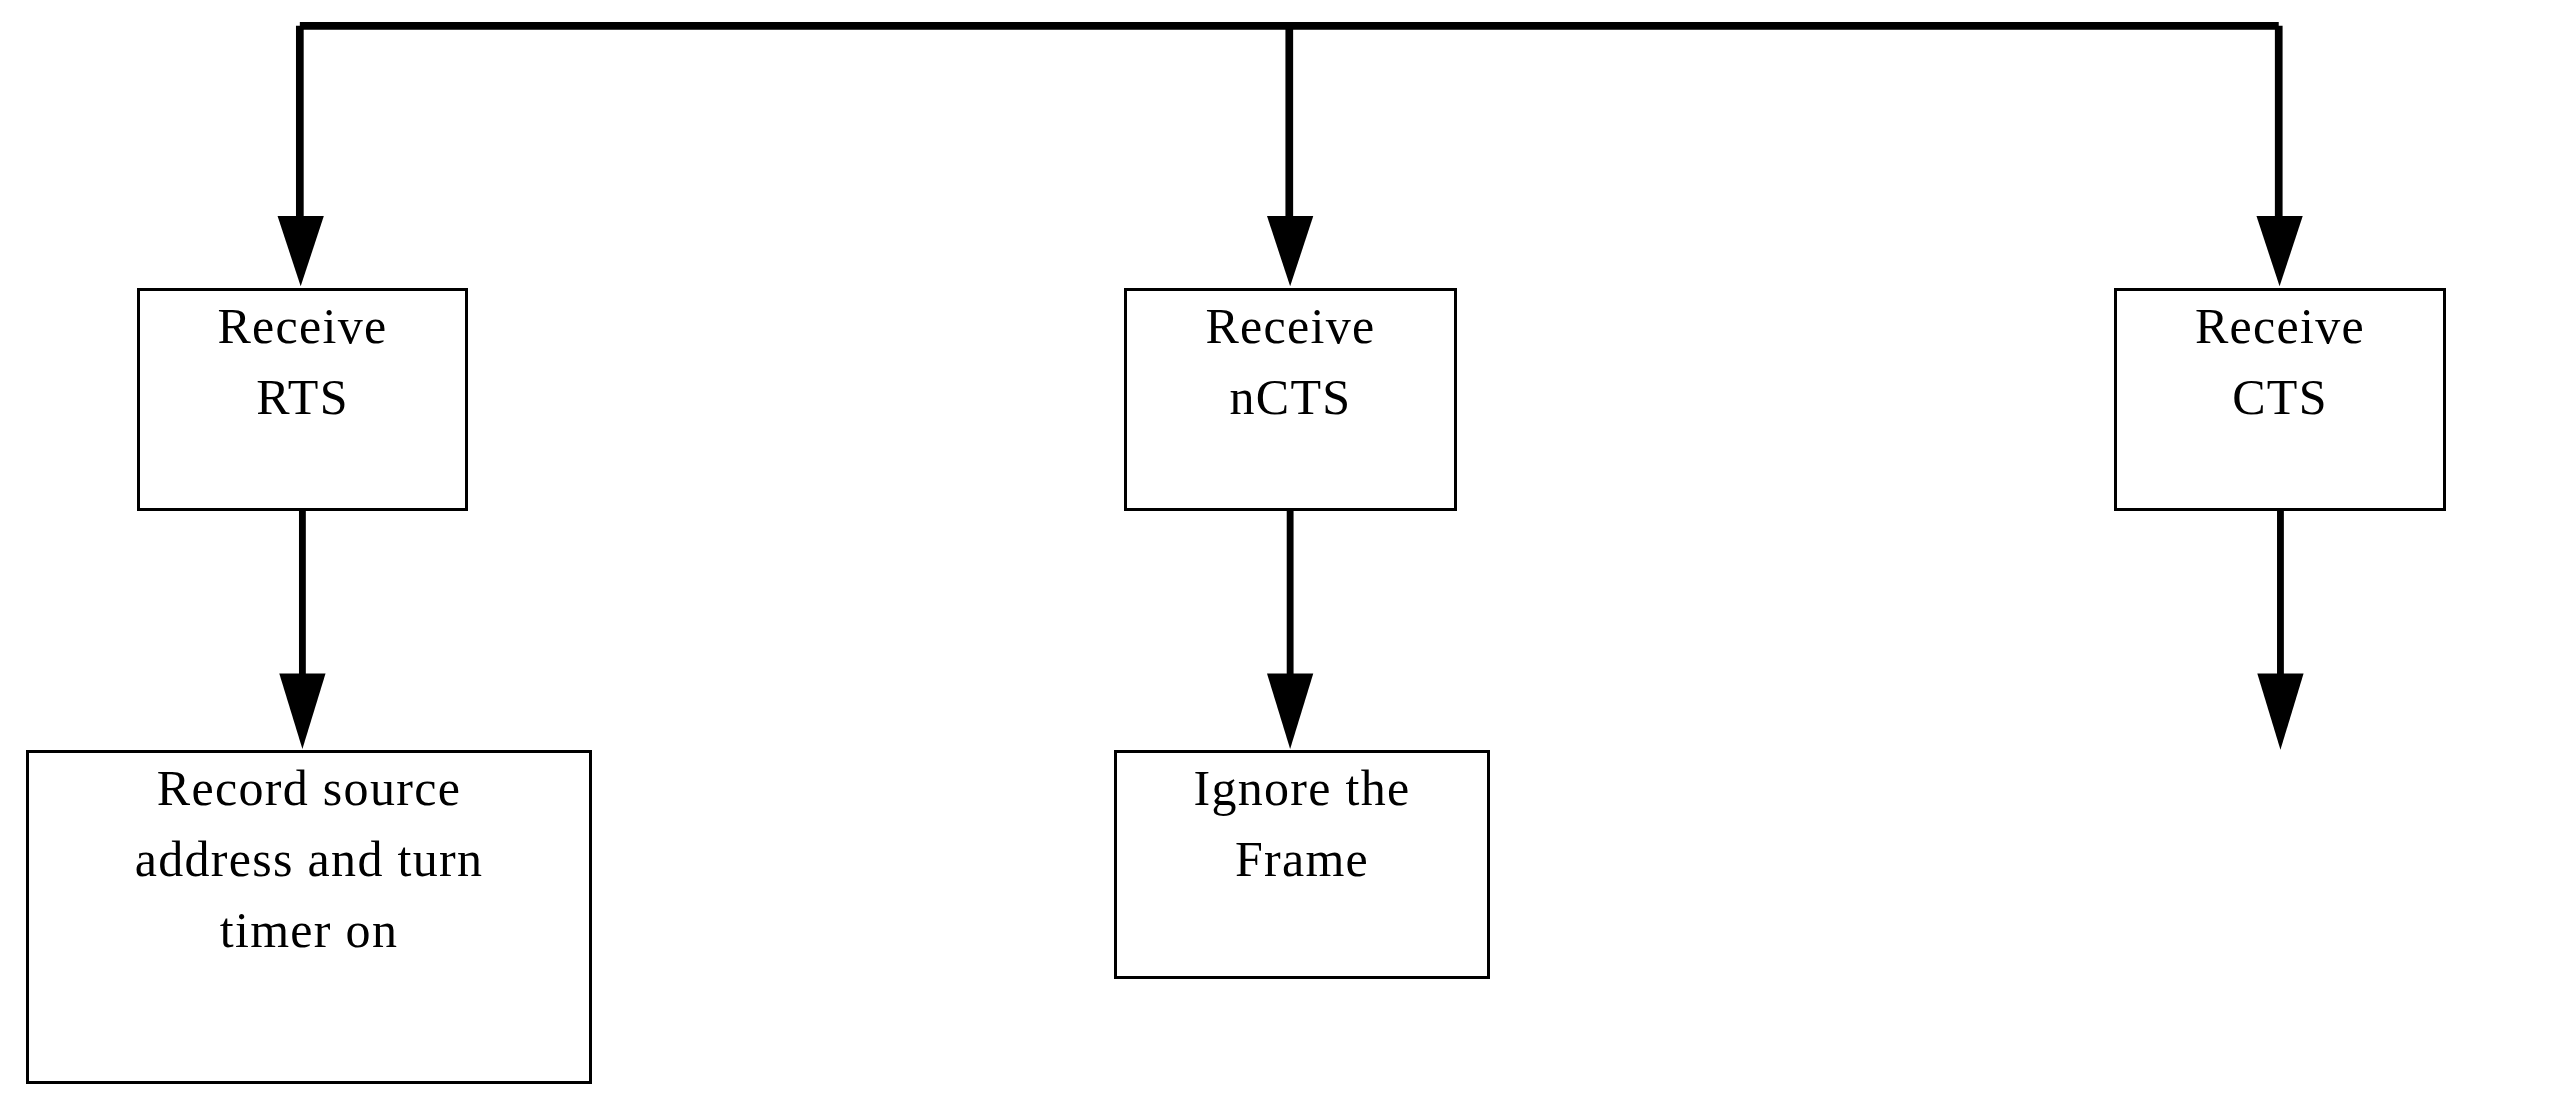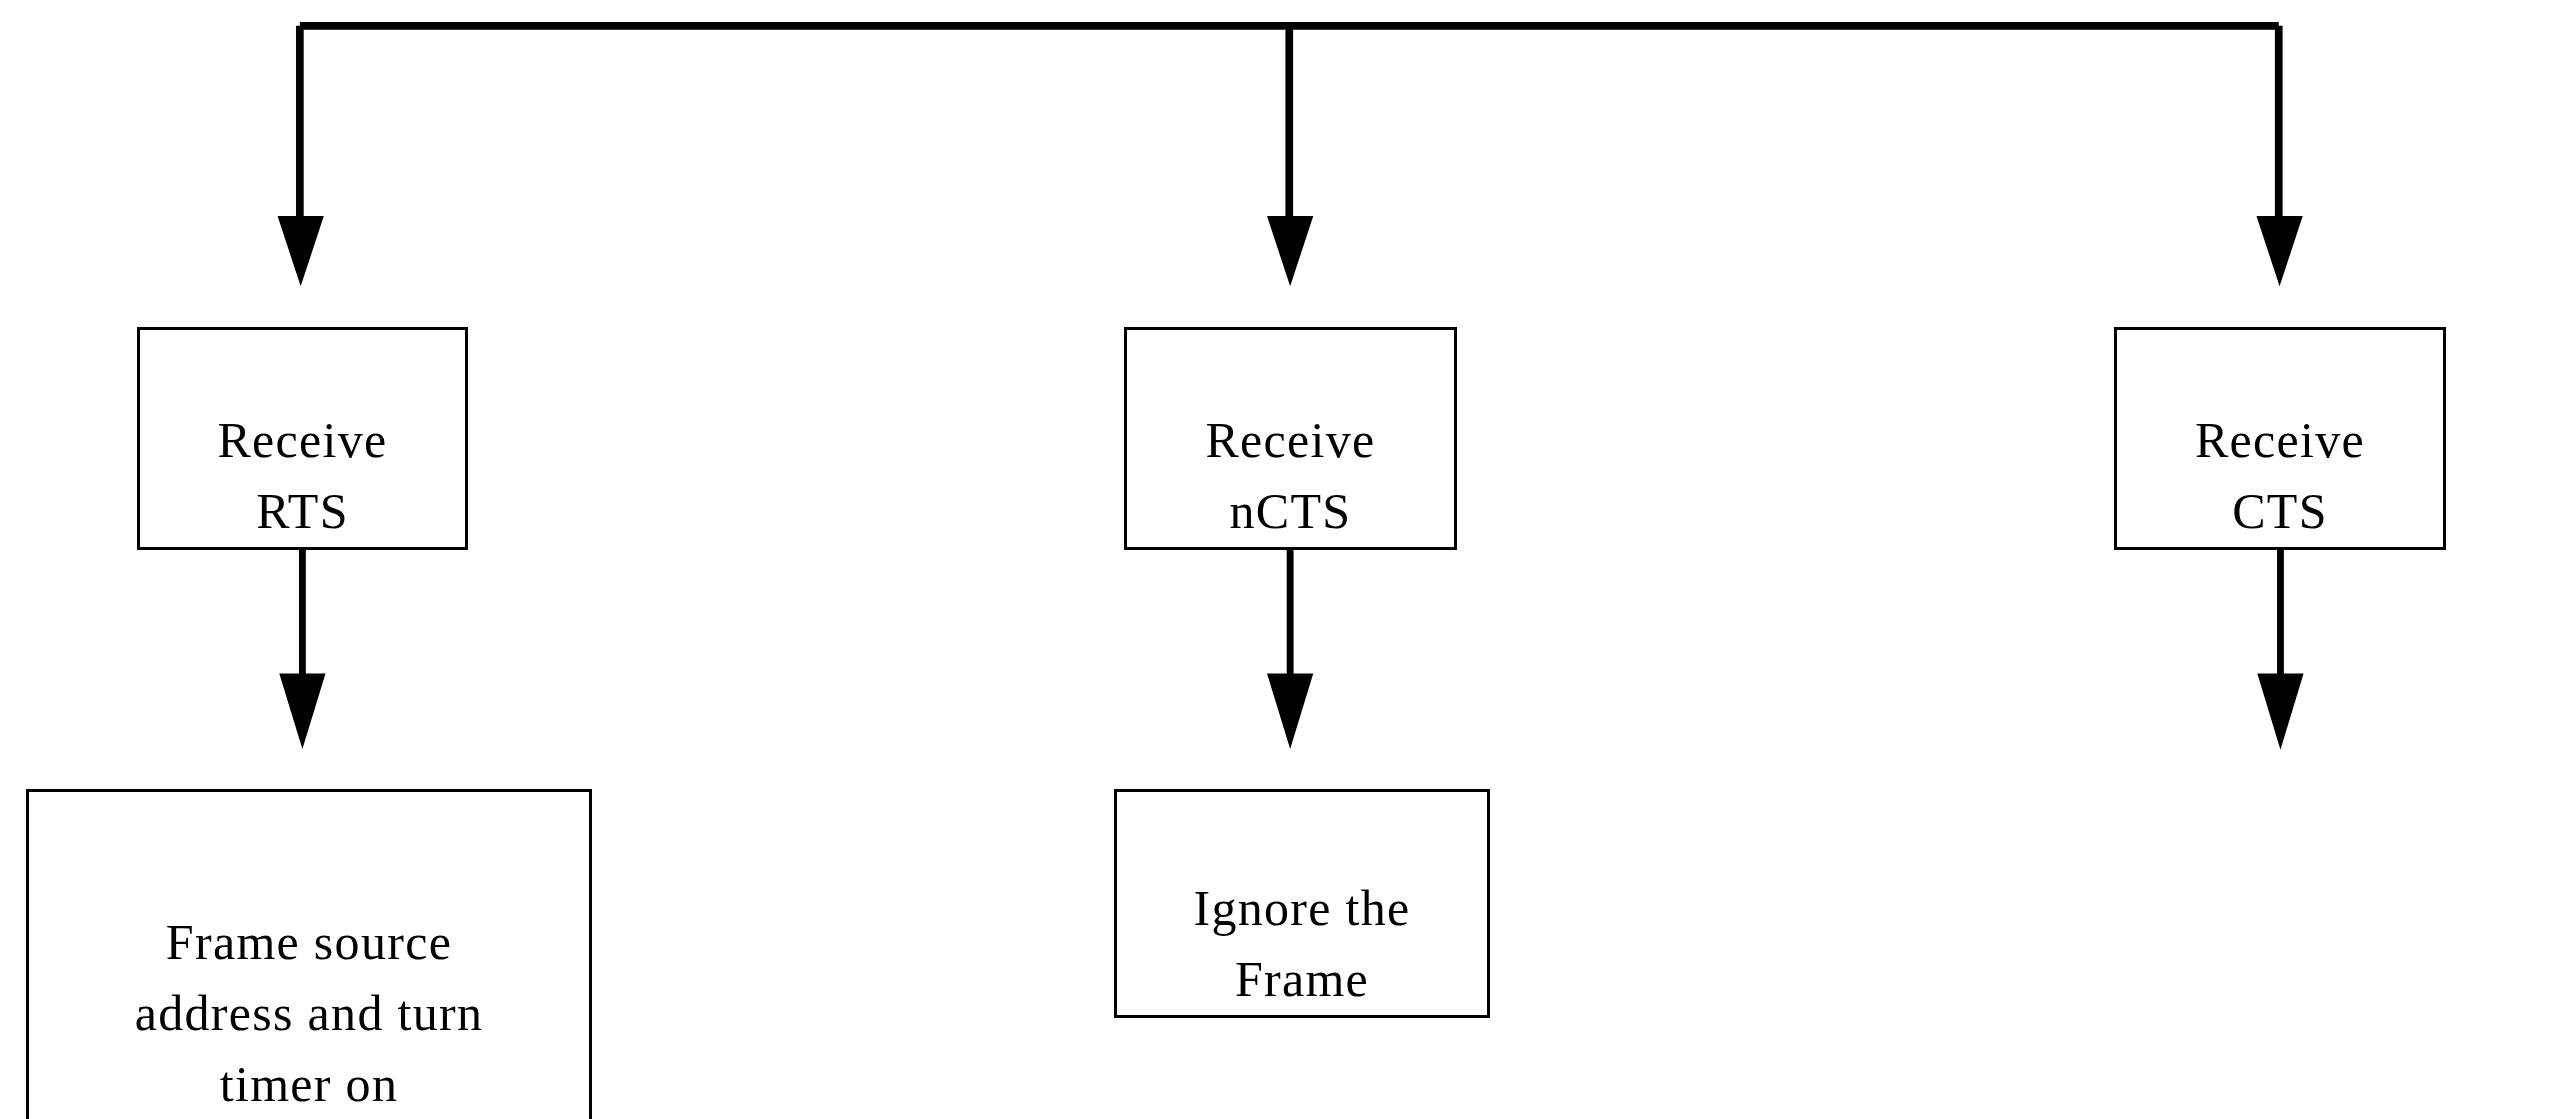--- a/index.html
+++ b/index.html
@@ -21,26 +21,25 @@
     top: 0;
     width: 2576px;
     height: 1120px;
   }
   .node {
     position: absolute;
     box-sizing: border-box;
     border: 3.4px solid #000000;
     background: #ffffff;
     display: flex;
-    align-items: flex-end;
+    align-items: flex-start;
     justify-content: center;
     text-align: center;
     color: #000000;
     z-index: 3;
-    margin-top: 39px;
   }
   .node .node-label {
     display: block;
     width: 100%;
     padding: 0 8.6px;
     box-sizing: border-box;
     font-family: "Liberation Serif", "DejaVu Serif", serif;
     font-size: 50px;
     line-height: 1.42;
     letter-spacing: 1.3px;
@@ -95,21 +94,21 @@
     <span class="node-label">Receive
 nCTS</span>
   </div>
 
   <div class="node n-cts">
     <span class="node-label">Receive
 CTS</span>
   </div>
 
   <div class="node n-record">
-    <span class="node-label">Frame source
+    <span class="node-label">Record source
 address and turn
 timer on</span>
   </div>
 
   <div class="node n-ignore">
     <span class="node-label">Ignore the
 Frame</span>
   </div>
 
 

